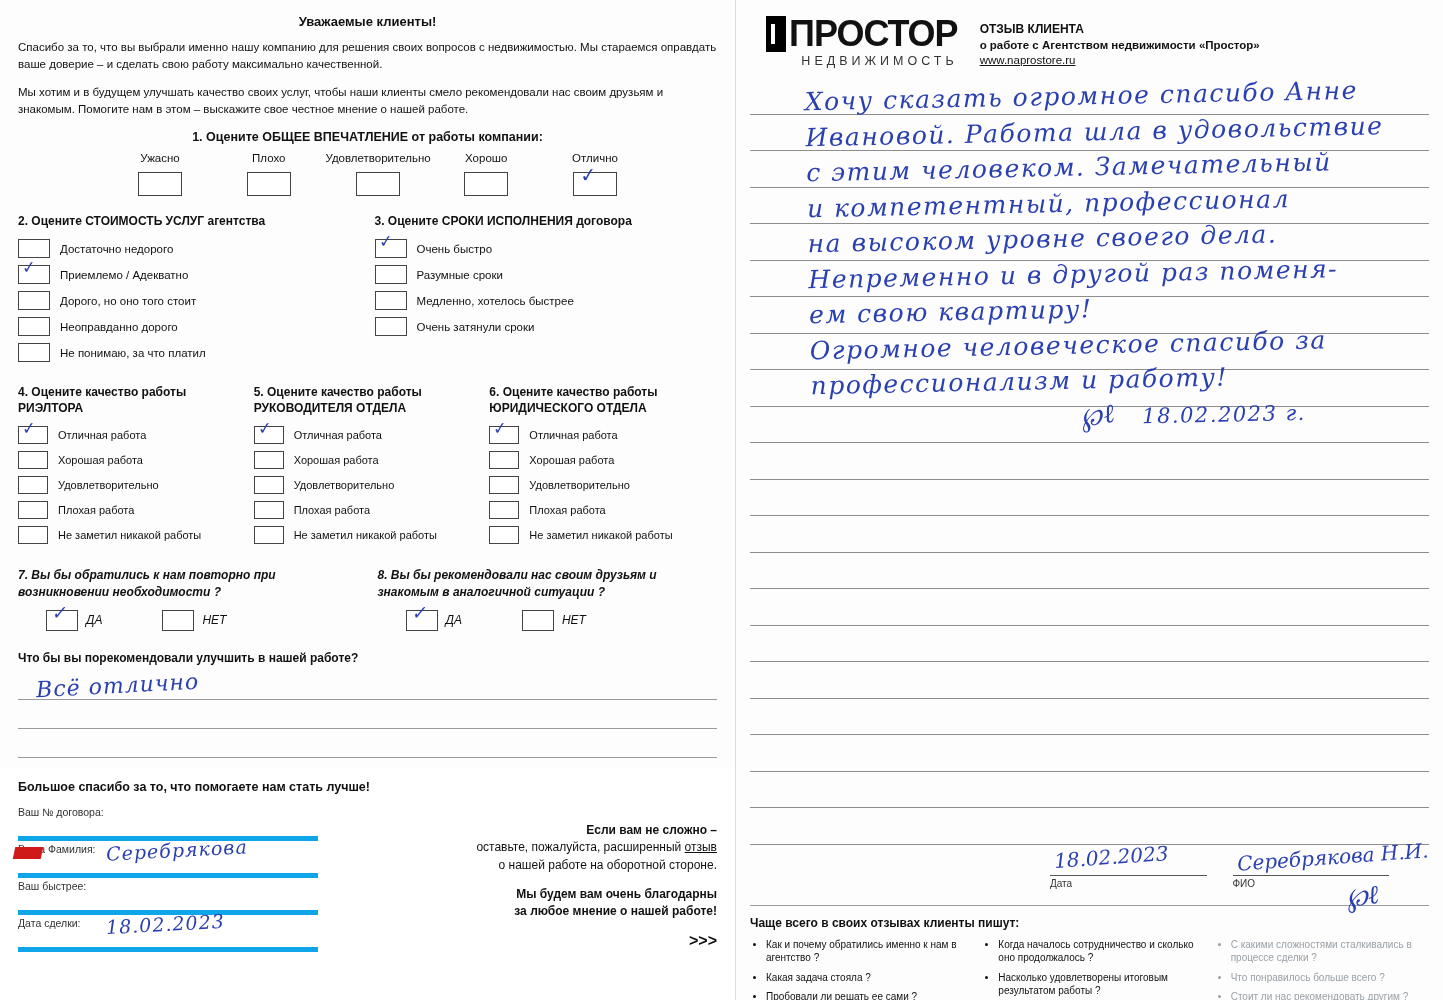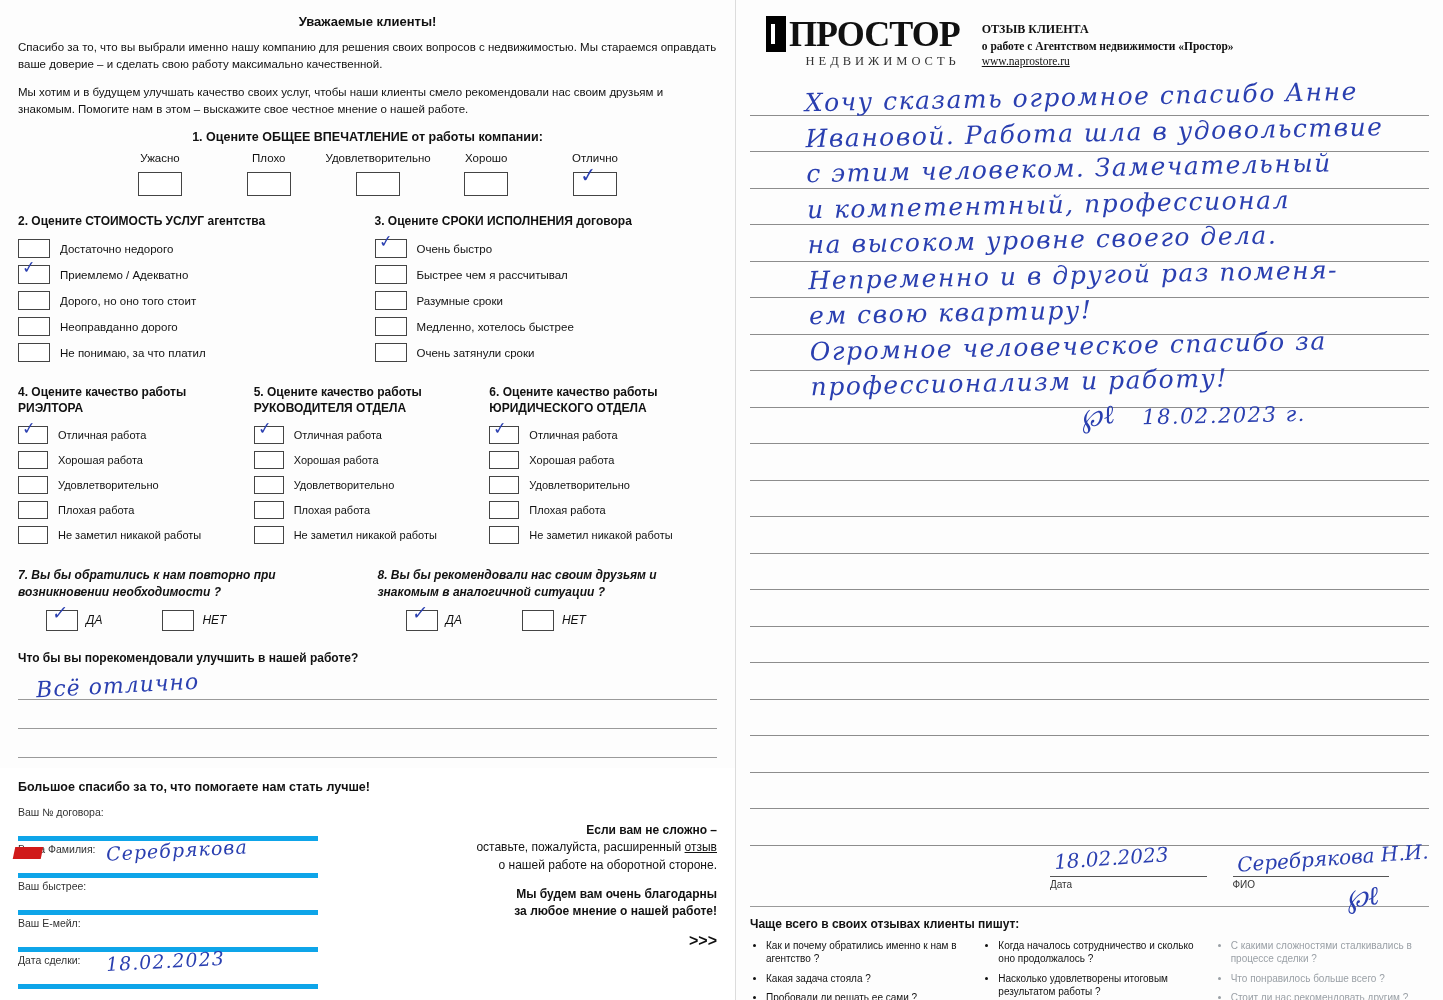--- a/index.html
+++ b/index.html
@@ -269,21 +269,20 @@
     font-size: 16px;
     margin-top: 8px;
   }
 
   
   .r-header {
     display: flex;
     align-items: flex-start;
     gap: 22px;
     padding: 8px 0 4px 16px;
-    font-family: Liberation Serif, serif;
   }
   .logo {
     flex: none;
   }
   .logo-main {
     display: flex;
     align-items: center;
     font-size: 36px;
     font-weight: bold;
     letter-spacing: -1px;
@@ -504,24 +503,20 @@
           <span>Оцените СРОКИ ИСПОЛНЕНИЯ договора</span>
         </div>
         <div class="opt">
             <div class="box">
               <span class="tick">✓</span>
             </div>
             <div class="lbl">Очень быстро</div>
           </div>
         <div class="opt">
             <div class="box"></div>
-            <div class="lbl">Быстрее чем я рассчитывал</div>
-          </div>
-        <div class="opt">
-            <div class="box"></div>
             <div class="lbl">Разумные сроки</div>
           </div>
         <div class="opt">
             <div class="box"></div>
             <div class="lbl">Медленно, хотелось быстрее</div>
           </div>
         <div class="opt">
             <div class="box"></div>
             <div class="lbl">Очень затянули сроки</div>
           </div>
@@ -670,24 +665,20 @@
           <span>Ваш № договора:</span>
           <span class="fval"></span>
         </div>
         <div class="field">
           <span class="redmark"></span>
           <span>Ваша Фамилия:</span>
           <span class="fval">Серебрякова</span>
         </div>
         <div class="field">
           <span>Ваш быстрее:</span>
-          <span class="fval"></span>
-        </div>
-        <div class="field">
-          <span>Ваш E-мейл:</span>
           <span class="fval"></span>
         </div>
         <div class="field">
           <span>Дата сделки:</span>
           <span class="fval">18.02.2023</span>
         </div>
       </div>
       <div class="right-note">
         <div class="b">Если вам не сложно –</div>
         <div>

